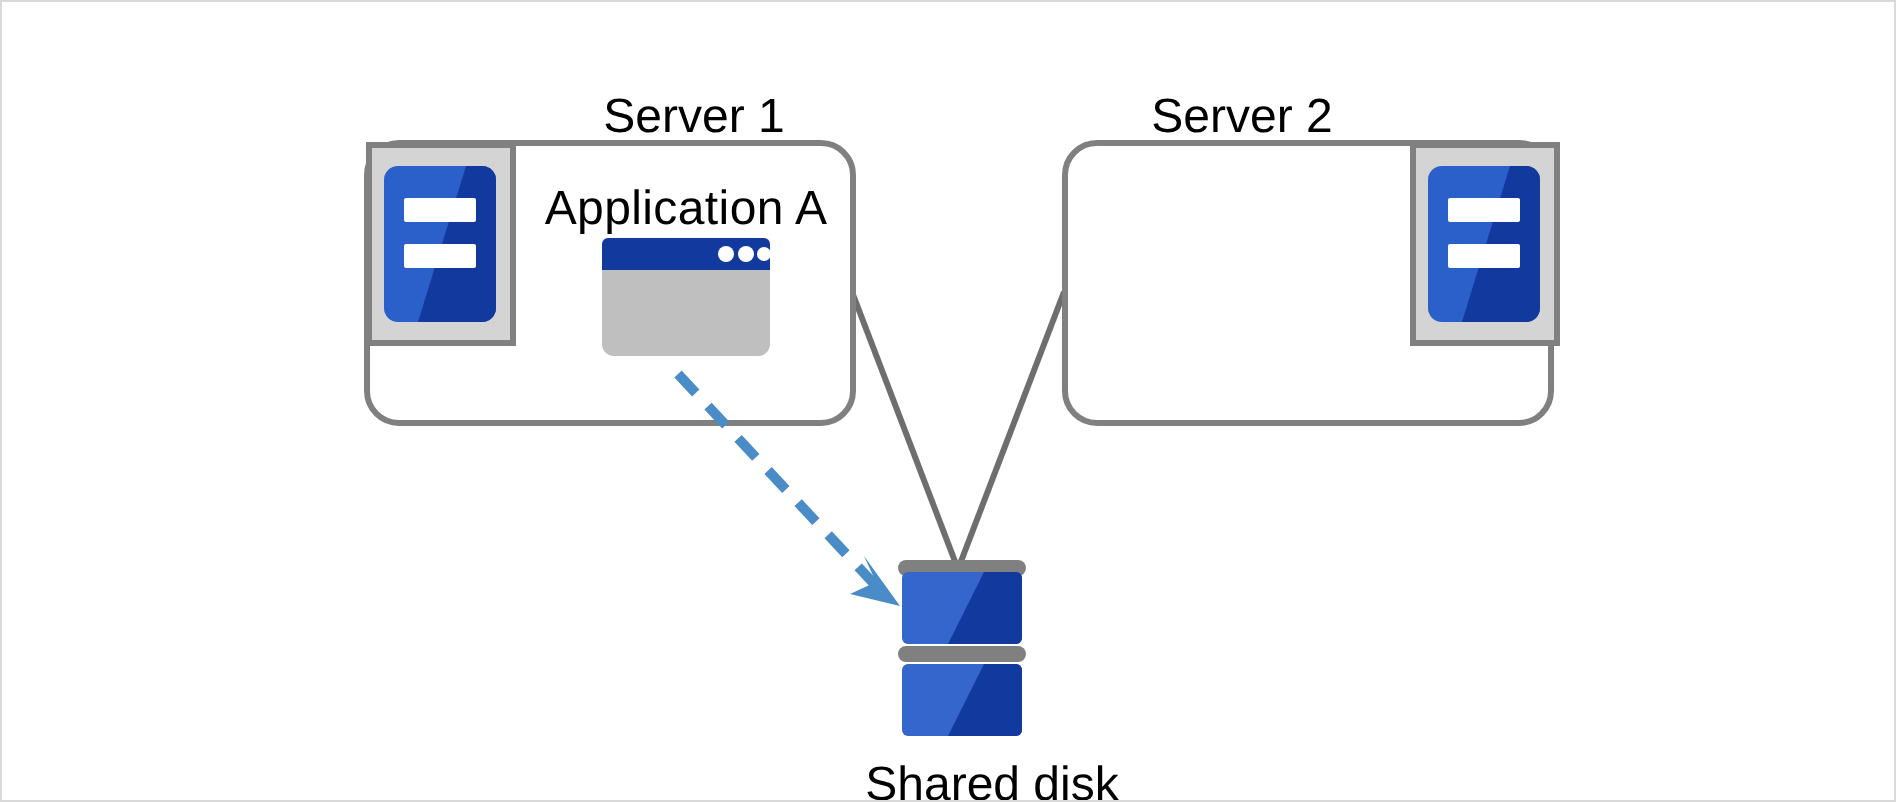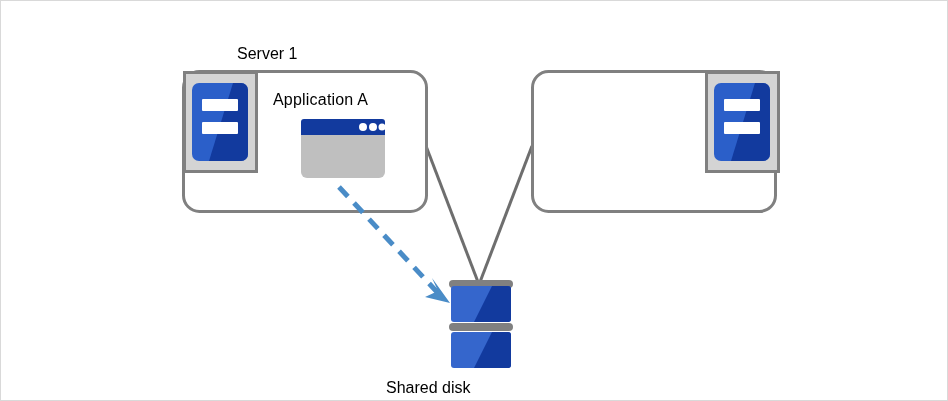--- a/index.html
+++ b/index.html
@@ -22,27 +22,28 @@
   #diagram-svg {
     position: absolute;
     left: 0;
     top: 0;
     width: 948px;
     height: 401px;
   }
   .node-label {
     position: absolute;
     font-family: "Liberation Sans", sans-serif;
-    font-size: 16px;
+    font-size: 24px;
     color: #000000;
     white-space: nowrap;
+    text-align: center;
   }
   #server1-title { left: 236px; top: 44px; width: 220px; }
   #server2-title { left: 510px; top: 44px; width: 220px; }
-  #app-a-title  { left: 272px; top: 90px; width: 180px; letter-spacing: 0.2px; }
+  #app-a-title  { left: 252px; top: 90px; width: 180px; letter-spacing: 0.2px; }
   #shared-disk-title { left: 385px; top: 378px; width: 220px; }
 </style>
 </head>
 <body>
 
 <div id="canvas">
 
   <svg id="diagram-svg" viewBox="0 0 948 401">
     <defs>
 
@@ -113,18 +114,19 @@
       <rect x="448" y="322" width="64" height="8" rx="4" ry="4" fill="#808080"></rect>
       <g clip-path="url(#clip-disk-bottom)">
         <rect x="450" y="331" width="60" height="36" fill="#3566cc"></rect>
         <polygon points="491,331 510,331 510,367 473,367" fill="#123a9e"></polygon>
       </g>
     </g>
   </svg>
 
   <div class="node-label" id="server1-title">Server 1</div>
 
+  <div class="node-label" id="server2-title">Server 2</div>
 
   <div class="node-label" id="app-a-title">Application A</div>
 
   <div class="node-label" id="shared-disk-title">Shared disk</div>
 
 </div>
 
 </body></html>

